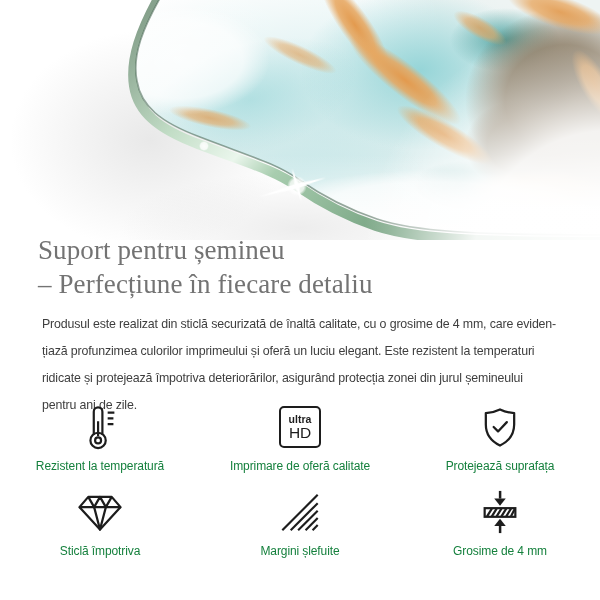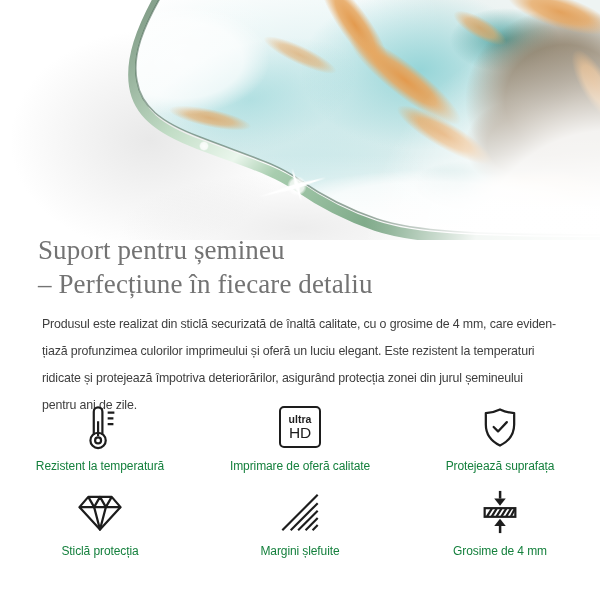--- a/index.html
+++ b/index.html
@@ -194,21 +194,21 @@
 
     <div class="feature">
       <div class="icon-box">
         <svg width="46" height="41" viewBox="0 0 46 42">
           <path class="ink" stroke-width="2.2" stroke-linejoin="round" d="M11,5 H35 L44,15.5 L23,38.5 L2,15.5 Z"></path>
           <path class="ink" stroke-width="2" d="M2,15.5 H44"></path>
           <path class="ink" stroke-width="2" stroke-linejoin="round" d="M11,5 L17,15.5 L23,5 L29,15.5 L35,5"></path>
           <path class="ink" stroke-width="2" stroke-linejoin="round" d="M17,15.5 L23,38.5 L29,15.5"></path>
         </svg>
       </div>
-      <div class="feature-label">Sticlă protecția</div>
+      <div class="feature-label">Sticlă împotriva</div>
     </div>
 
     <div class="feature">
       <div class="icon-box">
         <svg width="44" height="41" viewBox="0 0 44 44">
           <path class="ink" stroke-width="3" d="M3,41 L41,3"></path>
           <path class="ink" stroke-width="3.4" d="M12,41 L41,12"></path>
           <path class="ink" stroke-width="3.8" d="M20,41 L41,20"></path>
           <path class="ink" stroke-width="4.2" d="M28,41 L41,28"></path>
           <path class="ink" stroke-width="4.6" d="M35.5,41 L41,35.5"></path>

